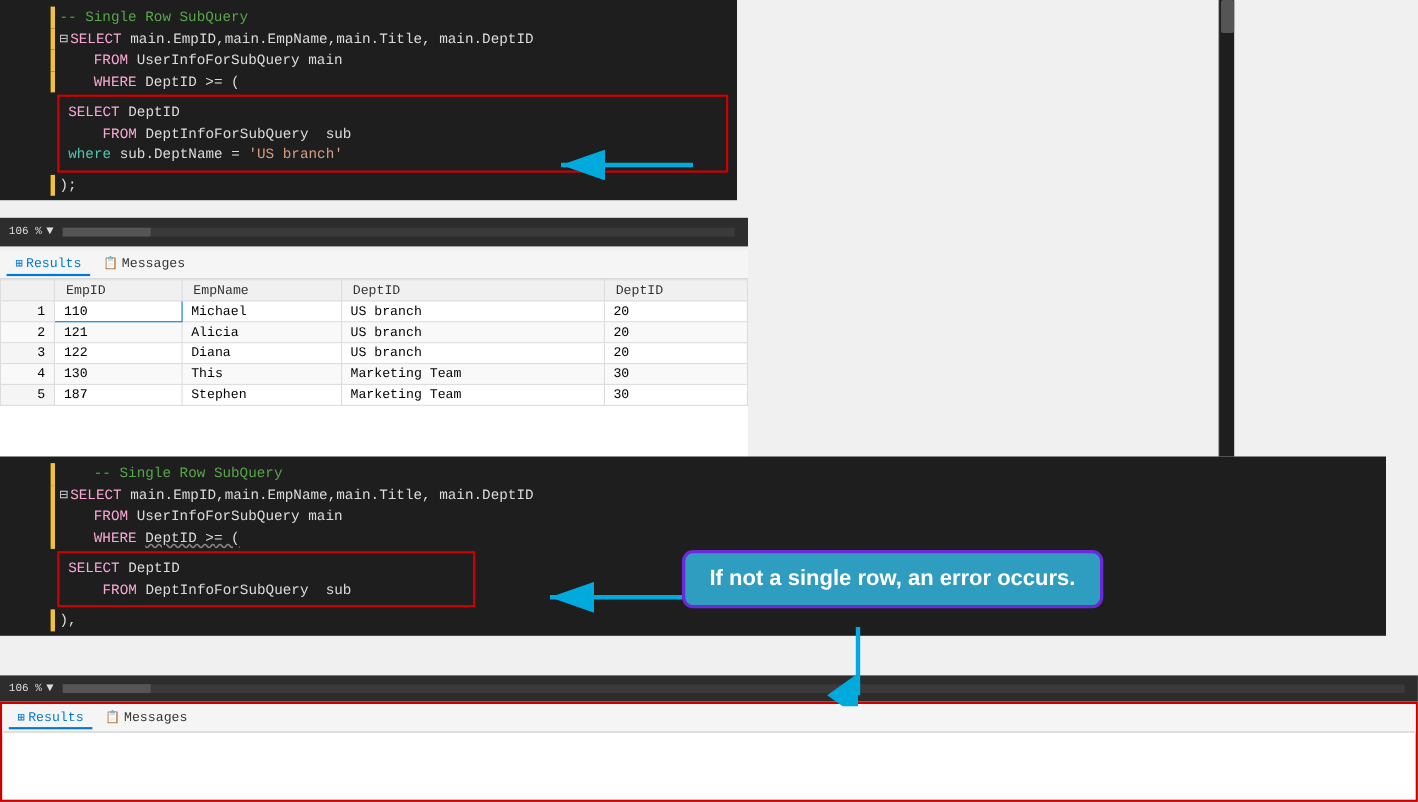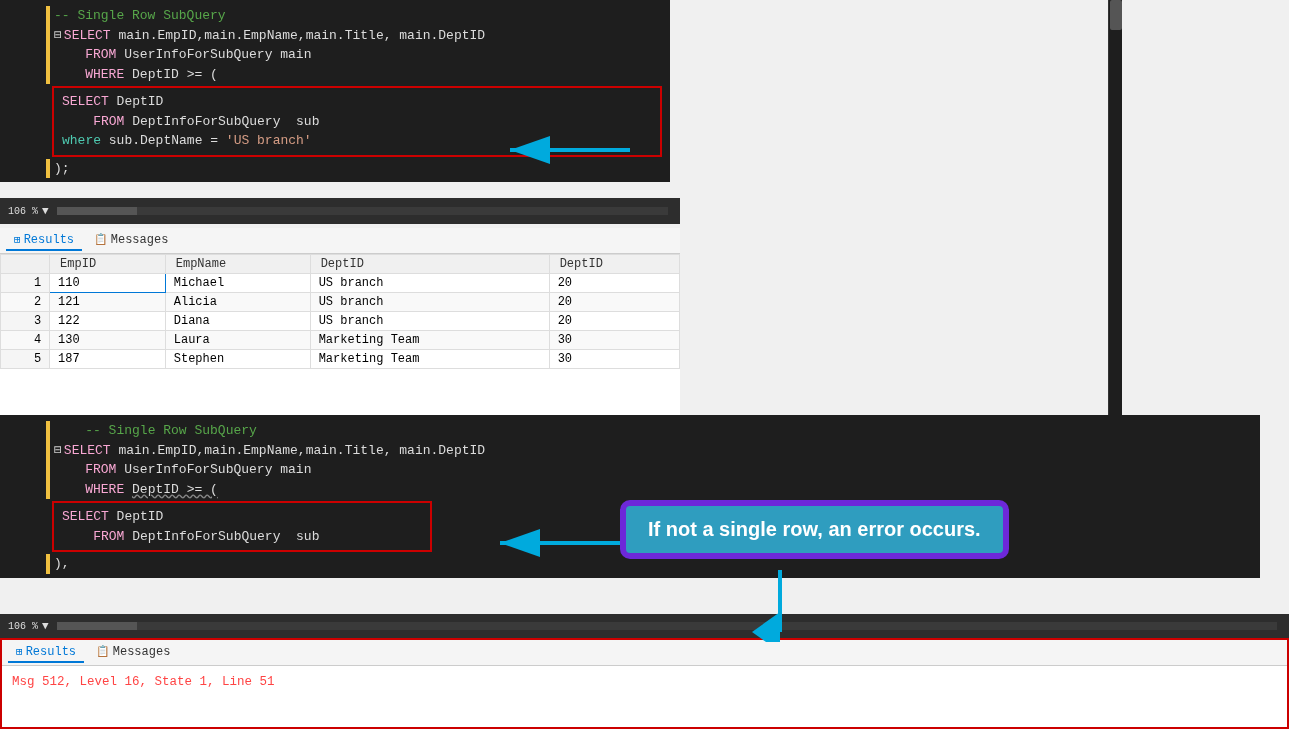--- a/index.html
+++ b/index.html
@@ -266,21 +266,21 @@
           <tr>
             <td class="row-num">3</td>
             <td>122</td>
             <td>Diana</td>
             <td>US branch</td>
             <td>20</td>
           </tr>
           <tr>
             <td class="row-num">4</td>
             <td>130</td>
-            <td>Laura</td>
+            <td>This</td>
             <td>Marketing Team</td>
             <td>30</td>
           </tr>
           <tr>
             <td class="row-num">5</td>
             <td>187</td>
             <td>Stephen</td>
             <td>Marketing Team</td>
             <td>30</td>
           </tr>
@@ -348,26 +348,25 @@
       <div class="tab-item active">
         <span class="tab-icon">⊞</span>
         <span>Results</span>
       </div>
       <div class="tab-item">
         <span class="tab-icon">📋</span>
         <span>Messages</span>
       </div>
     </div>
     <div class="error-text">
-      <div>Msg 512, Level 16, State 1, Line 51</div>
-    </div>
-  </div>
-
-
-  <div class="callout-box" style="position:absolute;top:500px;left:620px;padding:12px 22px;background:rgba(50,180,220,0.85);border:6px solid #6d28d9;border-radius:10px;font-family:Arial,sans-serif;font-weight:bold;font-size:20px;color:#fff;white-space:nowrap;">
+    </div>
+  </div>
+
+
+  <div class="callout-box" style="position:absolute;top:500px;left:620px;padding:12px 22px;background:rgba(50,180,220,0.85);border:3px solid #6d28d9;border-radius:10px;font-family:Arial,sans-serif;font-weight:bold;font-size:20px;color:#fff;white-space:nowrap;">
     <span>If not a single row, an error occurs.</span>
   </div>
 
   <svg style="position:absolute;top:125px;left:500px;width:140px;height:50px;" viewBox="0 0 140 50">
     <defs>
       <marker id="arrowhead1" markerWidth="10" markerHeight="7" refX="10" refY="3.5" orient="auto">
         <polygon points="0 0, 10 3.5, 0 7" fill="#00aadd"></polygon>
       </marker>
     </defs>
     <line x1="130" y1="25" x2="10" y2="25" stroke="#00aadd" stroke-width="4" marker-end="url(#arrowhead1)"></line>

